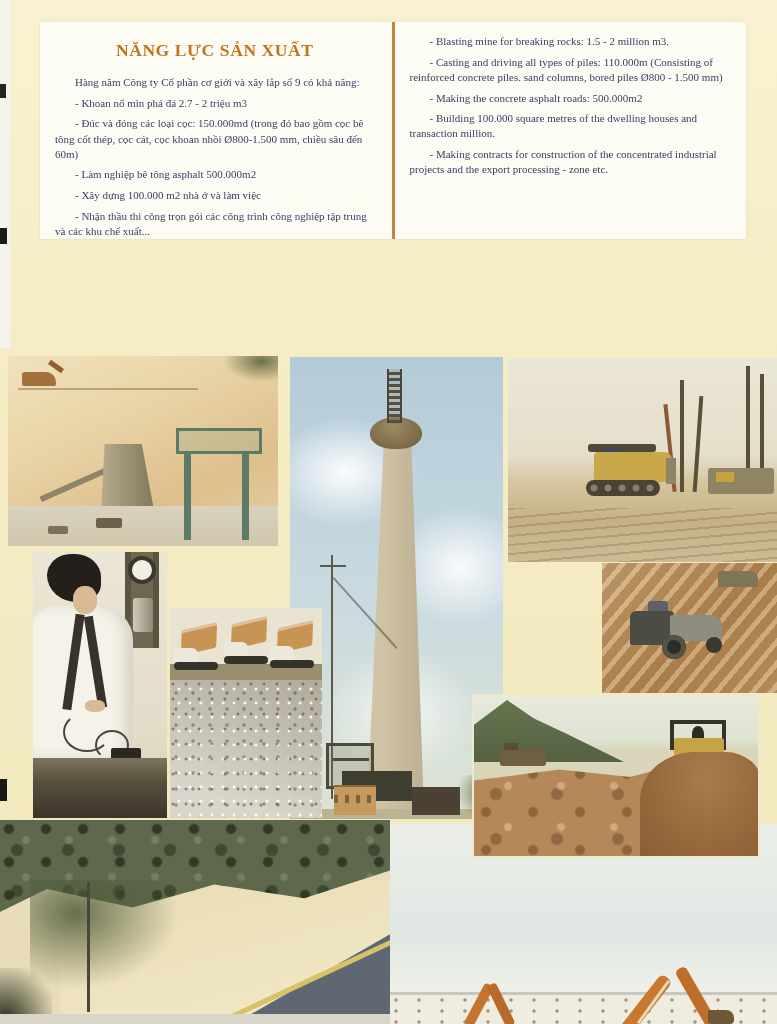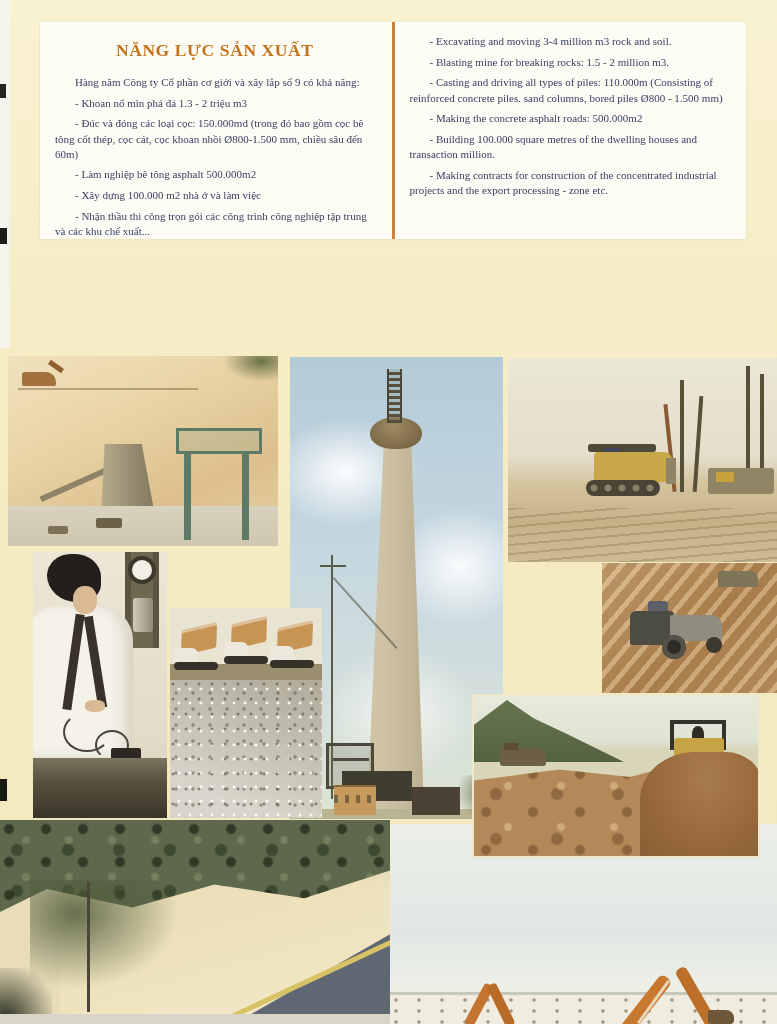--- a/index.html
+++ b/index.html
@@ -238,29 +238,28 @@
 </style>
 </head>
 <body>
 
 <div class="page">
 
   <section class="panel">
     <div class="col">
       <h2>NĂNG LỰC SẢN XUẤT</h2>
       <p>Hàng năm Công ty Cổ phần cơ giới và xây lắp số 9 có khả năng:</p>
-      <p>- Khoan nổ mìn phá đá 1.3 - 2 triệu m3</p>
+      <p>- Khoan nổ mìn phá đá 2.7 - 2 triệu m3</p>
       <p>- Đúc và đóng các loại cọc: 150.000md (trong đó bao gồm cọc bê tông cốt thép, cọc cát, cọc khoan nhồi Ø800-1.500 mm, chiều sâu đến 60m)</p>
       <p>- Làm nghiệp bê tông asphalt 500.000m2</p>
       <p>- Xây dựng 100.000 m2 nhà ở và làm việc</p>
       <p>- Nhận thầu thi công trọn gói các công trình công nghiệp tập trung và các khu chế xuất...</p>
     </div>
     <div class="divider"></div>
     <div class="col">
-      <p>- Excavating and moving 3-4 million m3 rock and soil.</p>
       <p>- Blasting mine for breaking rocks: 1.5 - 2 million m3.</p>
       <p>- Casting and driving all types of piles: 110.000m (Consisting of reinforced concrete piles. sand columns, bored piles Ø800 - 1.500 mm)</p>
       <p>- Making the concrete asphalt roads: 500.000m2</p>
       <p>- Building 100.000 square metres of the dwelling houses and transaction million.</p>
       <p>- Making contracts for construction of the concentrated industrial projects and the export processing - zone etc.</p>
     </div>
   </section>
 
   <figure class="photo ph-quarry" aria-label="Quarry hillside with excavator, stone crushing tower and green gantry crane">
     <div class="q-bush"></div>

